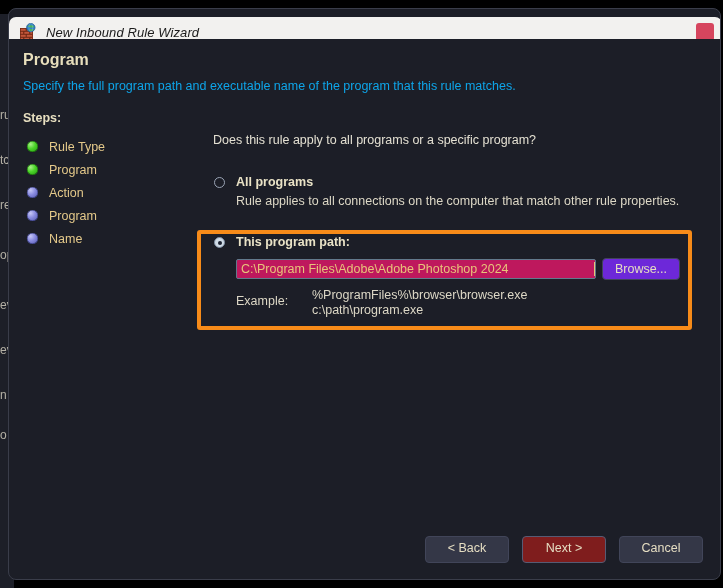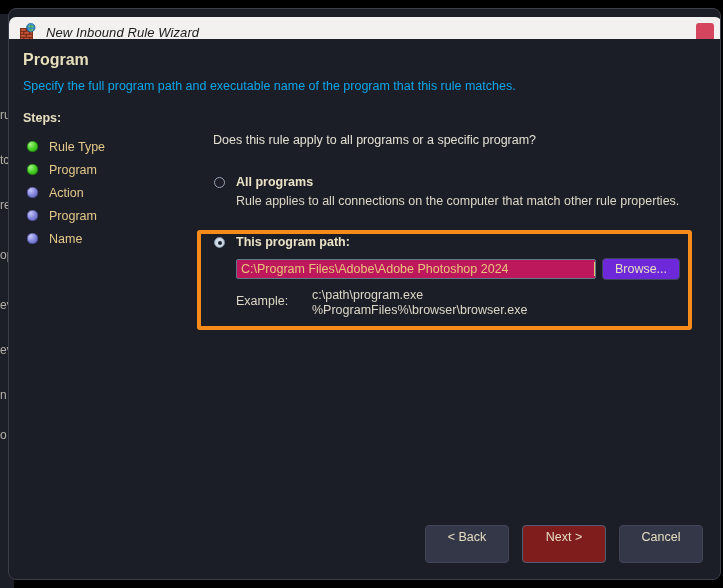--- a/index.html
+++ b/index.html
@@ -292,21 +292,21 @@
     left: 0;
     bottom: 16px;
     width: 713px;
     display: flex;
     justify-content: flex-end;
     padding-right: 19px;
     box-sizing: border-box;
   }
   .footer-btn {
     width: 84px;
-    height: 38px;
+    height: 27px;
     margin-left: 13px;
     background: #343747;
     border: 1px solid #414559;
     border-radius: 4px;
     color: #e5ddc2;
     font-size: 12.5px;
     font-family: "Liberation Sans", sans-serif;
     text-align: center;
     line-height: 23px;
     cursor: pointer;
@@ -410,22 +410,22 @@
 
       <div id="path-row">
         <input id="path-input" type="text" value="C:\Program Files\Adobe\Adobe Photoshop 2024" style="">
         <span id="text-caret"></span>
         <div id="browse-button">Browse...</div>
       </div>
 
       <div id="example-row">
         <div id="example-label">Example:</div>
         <div id="example-values">
+          <div>%ProgramFiles%\browser\browser.exe</div>
           <div>c:\path\program.exe</div>
-          <div>%ProgramFiles%\browser\browser.exe</div>
         </div>
       </div>
     </div>
   </div>
 
   <div id="highlight-box"></div>
 
   <div id="footer">
     <div class="footer-btn">&lt; Back</div>
     <div class="footer-btn default">Next &gt;</div>

